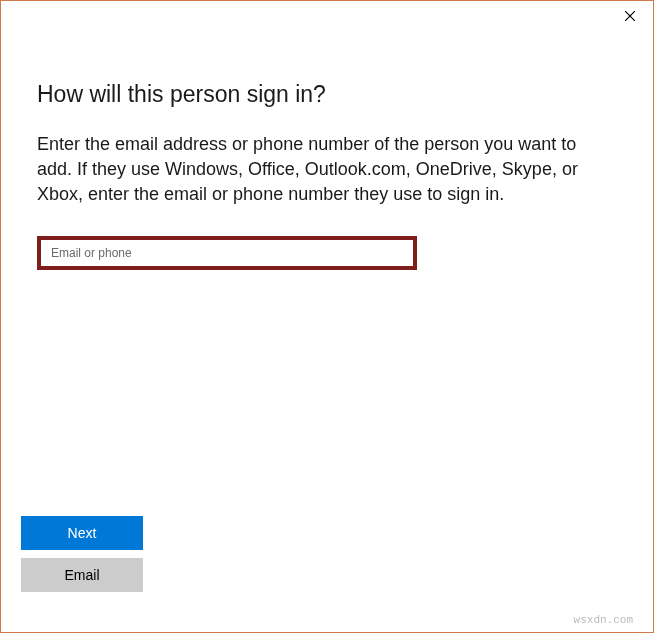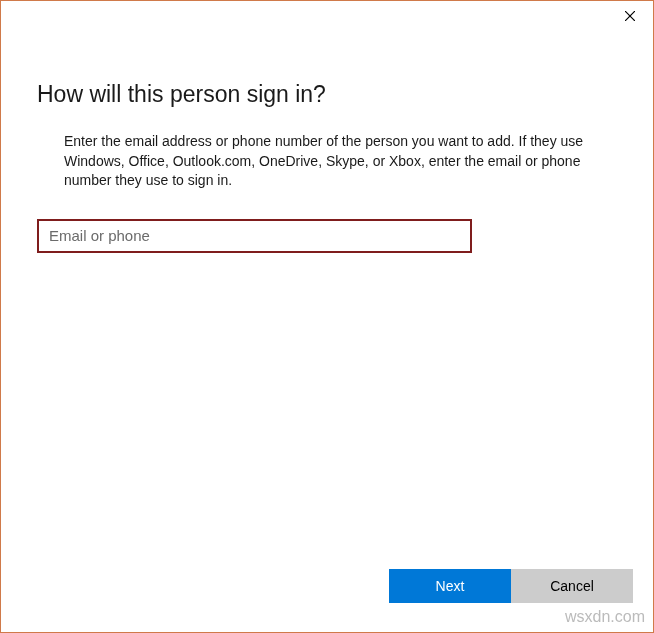--- a/index.html
+++ b/index.html
@@ -47,32 +47,31 @@
       display: flex;
       flex-direction: column;
     }
     .heading {
       font-size: 23px;
       font-weight: 400;
       color: #1a1a1a;
       margin-bottom: 24px;
     }
     .description {
-      font-size: 14px;
+      font-size: 18px;
       color: #1a1a1a;
       line-height: 1.4;
       margin-bottom: 28px;
-      margin-left: 27px;
     }
     .input-field {
-      width: 435px;
+      width: 380px;
       height: 34px;
-      border: 2px solid #7f1d1d;
+      border: 4px solid #7f1d1d;
       padding: 0 10px;
-      font-size: 15px;
+      font-size: 12px;
       font-family: inherit;
       color: #000;
       outline: none;
     }
     .input-field::placeholder {
       color: #6b6b6b;
     }
     .spacer {
       flex: 1;
     }
@@ -83,45 +82,48 @@
       display: block;
       font-size: 14px;
       color: #0066cc;
       text-decoration: none;
       cursor: pointer;
       margin-bottom: 12px;
     }
     .footer {
       display: flex;
       justify-content: flex-end;
-      padding: 6px 20px 29px 20px;
+      gap: 8px;
+      padding: 6px 20px 40px 20px;
+      flex-direction: column;
     }
     .btn {
       width: 122px;
       height: 34px;
       border: none;
       font-size: 14px;
       font-family: inherit;
       cursor: pointer;
     }
     .btn-primary {
       background: #0078d7;
       color: #fff;
     }
     .btn-secondary {
       background: #cccccc;
       color: #000;
     }
     .watermark {
       position: absolute;
       bottom: 6px;
-      right: 8px;
-      font-size: 16px;
+      right: 20px;
+      font-size: 11px;
       color: #bbb;
       pointer-events: none;
+      font-family: Liberation Mono, monospace;
     }
   </style>
 </head>
 <body>
 
 <div class="dialog">
   <div class="titlebar">
     <button class="close-btn">
       <svg width="10" height="10" viewBox="0 0 10 10">
         <line x1="0" y1="0" x2="10" y2="10" stroke="currentColor" stroke-width="1.2"></line>
@@ -135,17 +137,17 @@
     <p class="description">Enter the email address or phone number of the person you want to add. If they use Windows, Office, Outlook.com, OneDrive, Skype, or Xbox, enter the email or phone number they use to sign in.</p>
     <input type="text" class="input-field" placeholder="Email or phone" style="">
     <div class="spacer"></div>
   </div>
 
   <div class="links">
   </div>
 
   <div class="footer">
     <button class="btn btn-primary">Next</button>
-    <button class="btn btn-secondary">Cancel</button>
+    <button class="btn btn-secondary">Email</button>
   </div>
 
   <div class="watermark">wsxdn.com</div>
 </div>
 
 </body></html>

